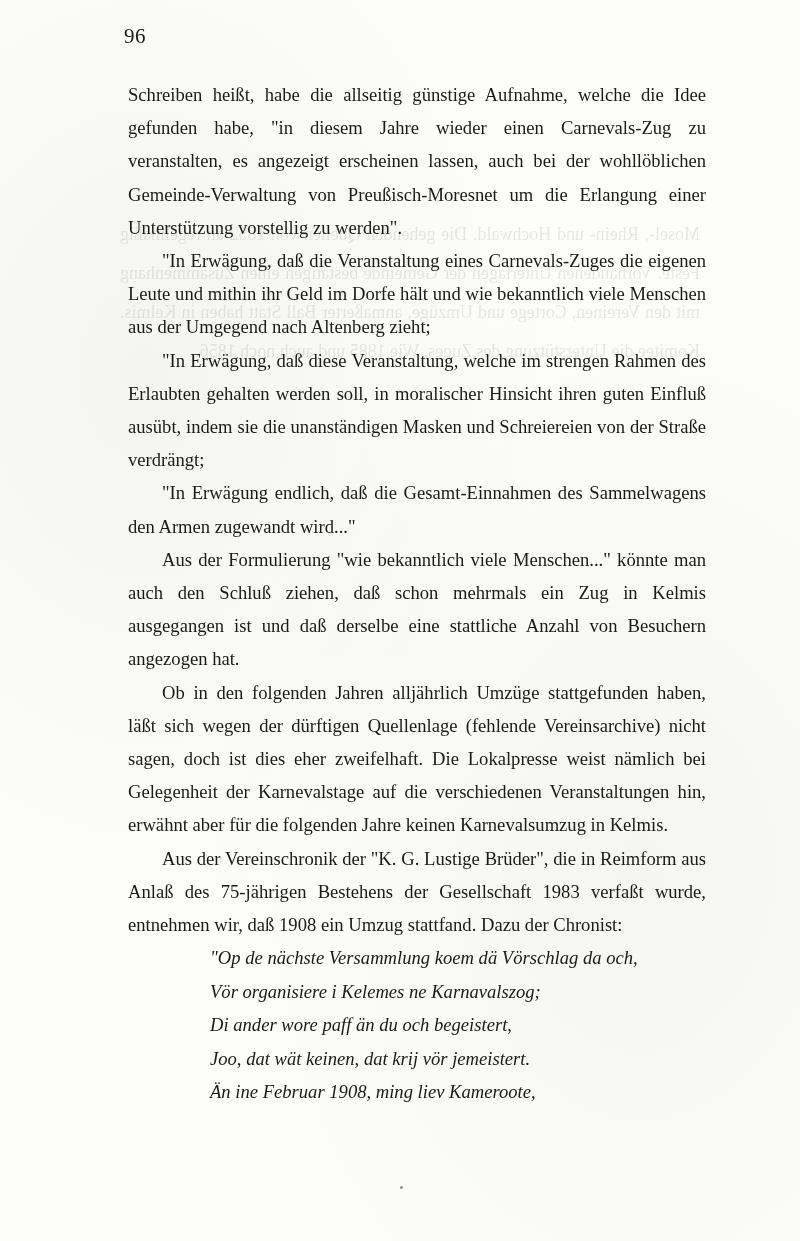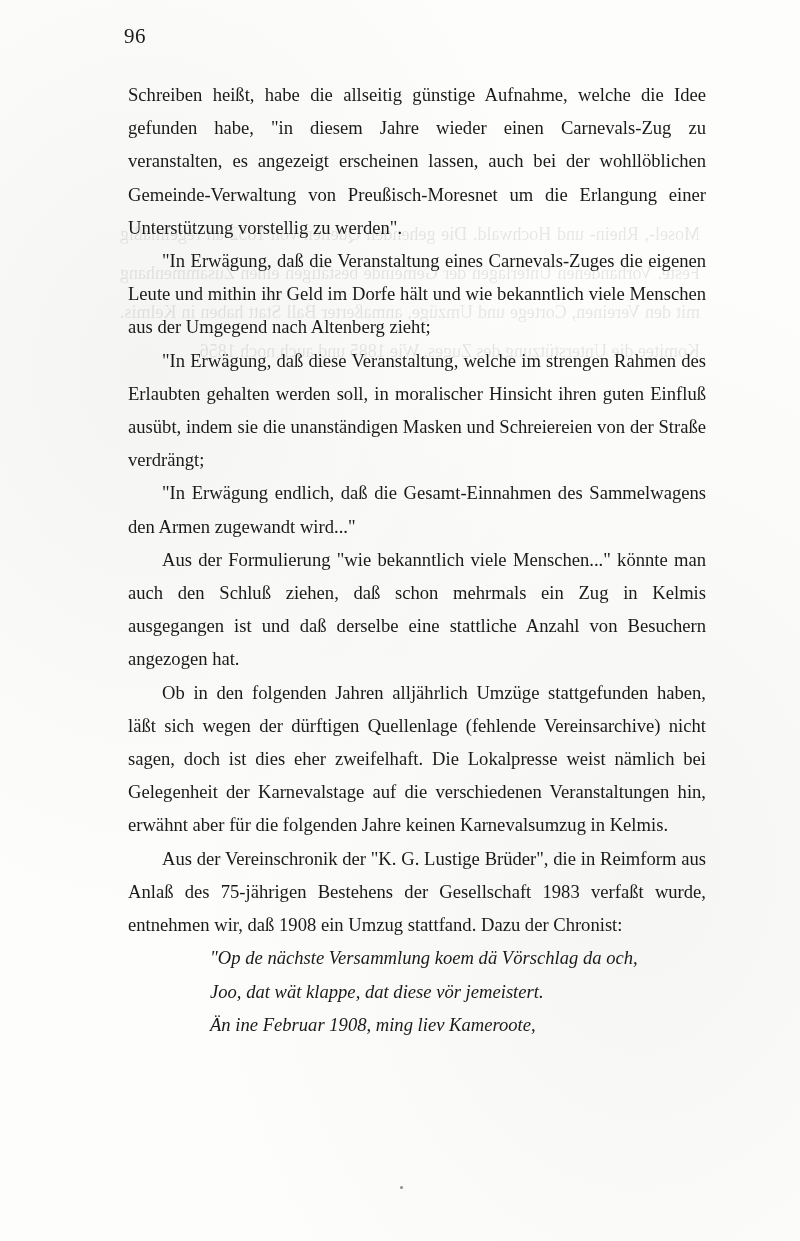--- a/index.html
+++ b/index.html
@@ -102,20 +102,22 @@
     <p class="noindent">Schreiben heißt, habe die allseitig günstige Aufnahme, welche die Idee gefunden habe, "in diesem Jahre wieder einen Carnevals-Zug zu veranstalten, es angezeigt erscheinen lassen, auch bei der wohllöblichen Gemeinde-Verwaltung von Preußisch-Moresnet um die Erlangung einer Unterstützung vorstellig zu werden".</p>
     <p>"In Erwägung, daß die Veranstaltung eines Carnevals-Zuges die eigenen Leute und mithin ihr Geld im Dorfe hält und wie bekanntlich viele Menschen aus der Umgegend nach Altenberg zieht;</p>
     <p>"In Erwägung, daß diese Veranstaltung, welche im strengen Rahmen des Erlaubten gehalten werden soll, in moralischer Hinsicht ihren guten Einfluß ausübt, indem sie die unanständigen Masken und Schreiereien von der Straße verdrängt;</p>
     <p>"In Erwägung endlich, daß die Gesamt-Einnahmen des Sammelwagens den Armen zugewandt wird..."</p>
     <p>Aus der Formulierung "wie bekanntlich viele Menschen..." könnte man auch den Schluß ziehen, daß schon mehrmals ein Zug in Kelmis ausgegangen ist und daß derselbe eine stattliche Anzahl von Besuchern angezogen hat.</p>
     <p>Ob in den folgenden Jahren alljährlich Umzüge stattgefunden haben, läßt sich wegen der dürftigen Quellenlage (fehlende Vereinsarchive) nicht sagen, doch ist dies eher zweifelhaft. Die Lokalpresse weist nämlich bei Gelegenheit der Karnevalstage auf die verschiedenen Veranstaltungen hin, erwähnt aber für die folgenden Jahre keinen Karnevalsumzug in Kelmis.</p>
     <p>Aus der Vereinschronik der "K. G. Lustige Brüder", die in Reimform aus Anlaß des 75-jährigen Bestehens der Gesellschaft 1983 verfaßt wurde, entnehmen wir, daß 1908 ein Umzug stattfand. Dazu der Chronist:</p>
 
     <div class="verse-block">
       <p class="verse">"Op de nächste Versammlung koem dä Vörschlag da och,</p>
-      <p class="verse">Joo, dat wät klappe, dat diese vör jemeistert.</p>
+      <p class="verse">Vör organisiere i Kelemes ne Karnavalszog;</p>
+      <p class="verse">Di ander wore paff än du och begeistert,</p>
+      <p class="verse">Joo, dat wät keinen, dat krij vör jemeistert.</p>
       <p class="verse">Än ine Februar 1908, ming liev Kameroote,</p>
 
     </div>
   </div>
 
   <div class="footer-dot"></div>
 </div>
 
 </body></html>

